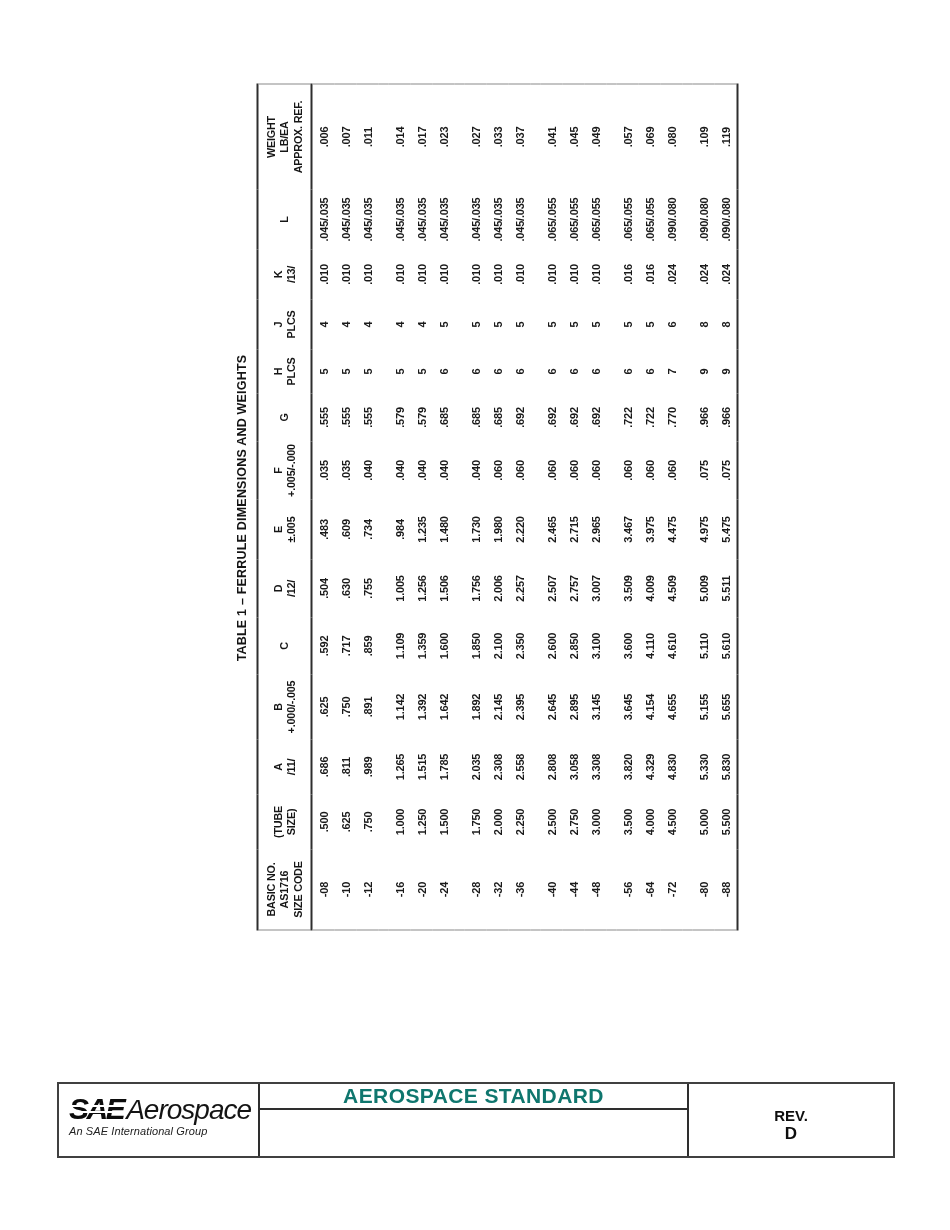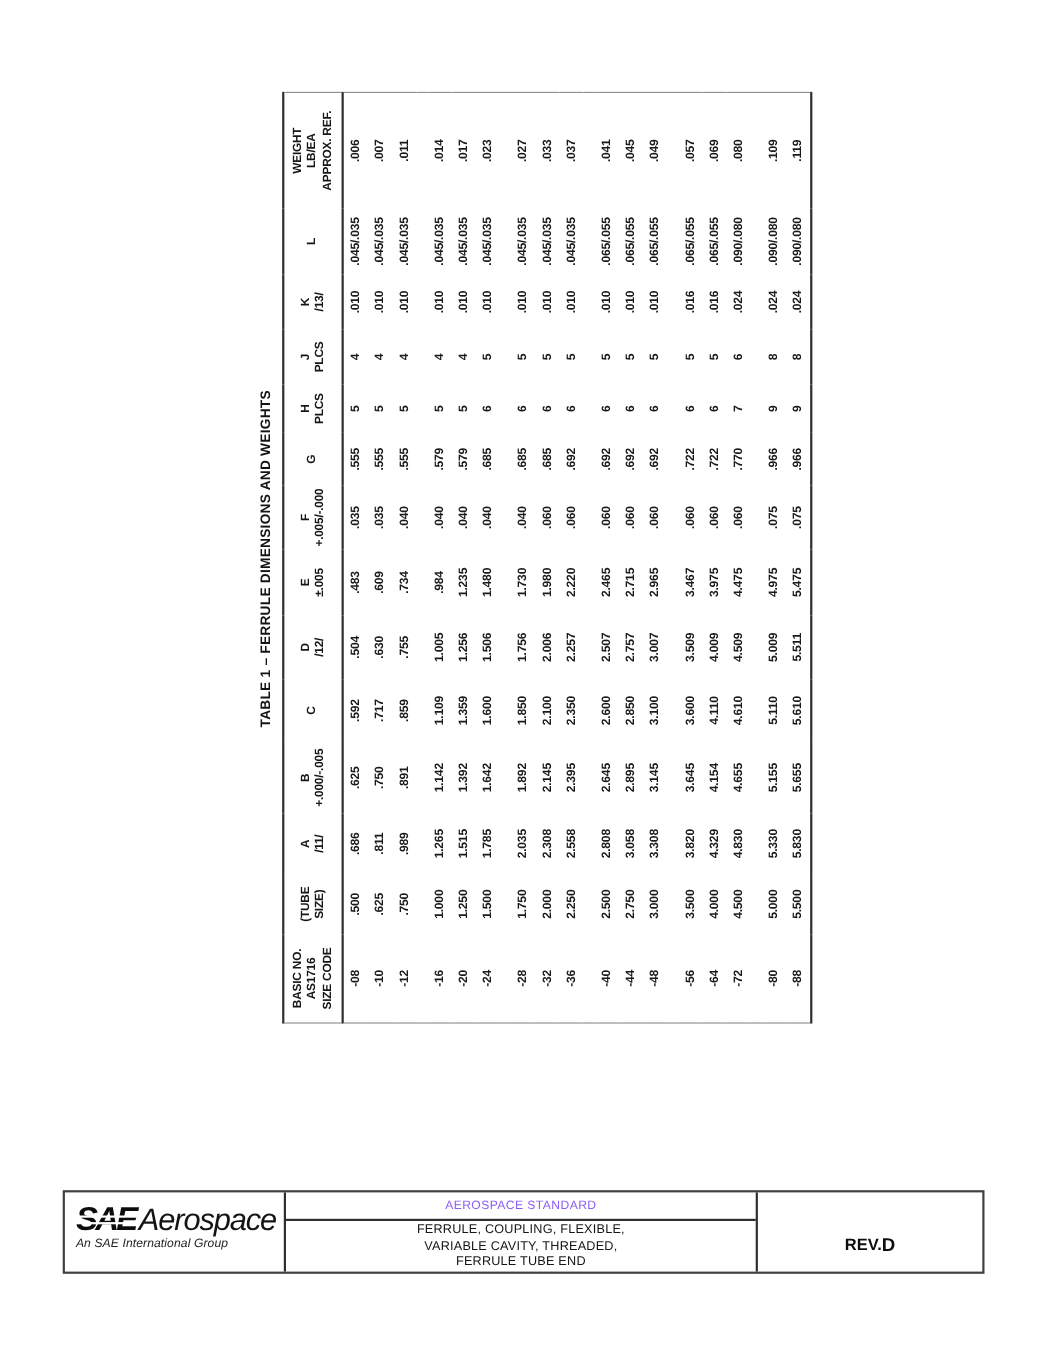--- a/index.html
+++ b/index.html
@@ -49,21 +49,21 @@
     content:"";position:absolute;left:0;right:2px;height:2px;background:#fff;
   }
   .sae-mark::before{top:36%;}
   .sae-mark::after{top:58%;}
   .aero{font-style:italic;font-weight:400;font-size:28px;letter-spacing:-1px;color:#141414;}
   .tagline{margin-top:1px;font-style:italic;font-size:11px;color:#222;letter-spacing:.1px;}
 
   .cell-mid{width:429px;border-right:2px solid #2e2e2e;display:flex;flex-direction:column;}
   .mid-top{
     height:24px;border-bottom:2px solid #2e2e2e;display:flex;align-items:center;justify-content:center;
-    font-size:11px;font-weight:normal;letter-spacing:.4px;color:#8b5cf6;
+    font-size:21px;font-weight:bold;letter-spacing:.4px;color:#0f766e;
   }
   .mid-body{
     flex:1;display:flex;flex-direction:column;align-items:center;justify-content:center;
     font-size:11.5px;line-height:1.3;color:#161616;letter-spacing:.2px;
   }
   .cell-as{
     width:138px;display:flex;flex-direction:column;justify-content:center;padding-left:14px;
   }
   .as-line{white-space:nowrap;line-height:1.1;}
   .sae-mini{
@@ -71,21 +71,21 @@
     font-size:16px;letter-spacing:-1.3px;color:#0c0c0c;margin-right:4px;
   }
   .sae-mini::before,.sae-mini::after{
     content:"";position:absolute;left:0;right:1px;height:1px;background:#fff;
   }
   .sae-mini::before{top:38%;}
   .sae-mini::after{top:60%;}
   .as-num{font-size:15px;font-weight:bold;color:#0e0e0e;}
   .sheet{margin-top:3px;font-size:12px;color:#161616;letter-spacing:.2px;}
   .cell-rev{
-    flex:1;display:flex;flex-direction:row;align-items:center;justify-content:center;line-height:1.15;margin-top:23px;
+    flex:1;display:flex;flex-direction:column;align-items:center;line-height:1.15;margin-top:23px;
   }
   .rev-label{font-size:15px;font-weight:bold;color:#0e0e0e;}
   .rev-value{font-size:17px;font-weight:bold;color:#0e0e0e;}
 </style>
 </head>
 <body>
 
 <div class="page">
 
   <div class="rot-wrap">
@@ -442,25 +442,20 @@
     </table>
   </div>
 
   <div class="titleblock">
     <div class="cell cell-logo">
       <div class="wordmark"><span class="sae-mark">SAE</span><span class="aero">Aerospace</span></div>
       <div class="tagline">An SAE International Group</div>
     </div>
     <div class="cell cell-mid">
       <div class="mid-top">AEROSPACE STANDARD</div>
-      <div class="mid-body">
-        <div>FERRULE, COUPLING, FLEXIBLE,</div>
-        <div>VARIABLE CAVITY, THREADED,</div>
-        <div>FERRULE TUBE END</div>
-      </div>
     </div>
     <div class="cell cell-rev">
       <div class="rev-label">REV.</div>
       <div class="rev-value">D</div>
     </div>
   </div>
 
 </div>
 
 </body></html>

